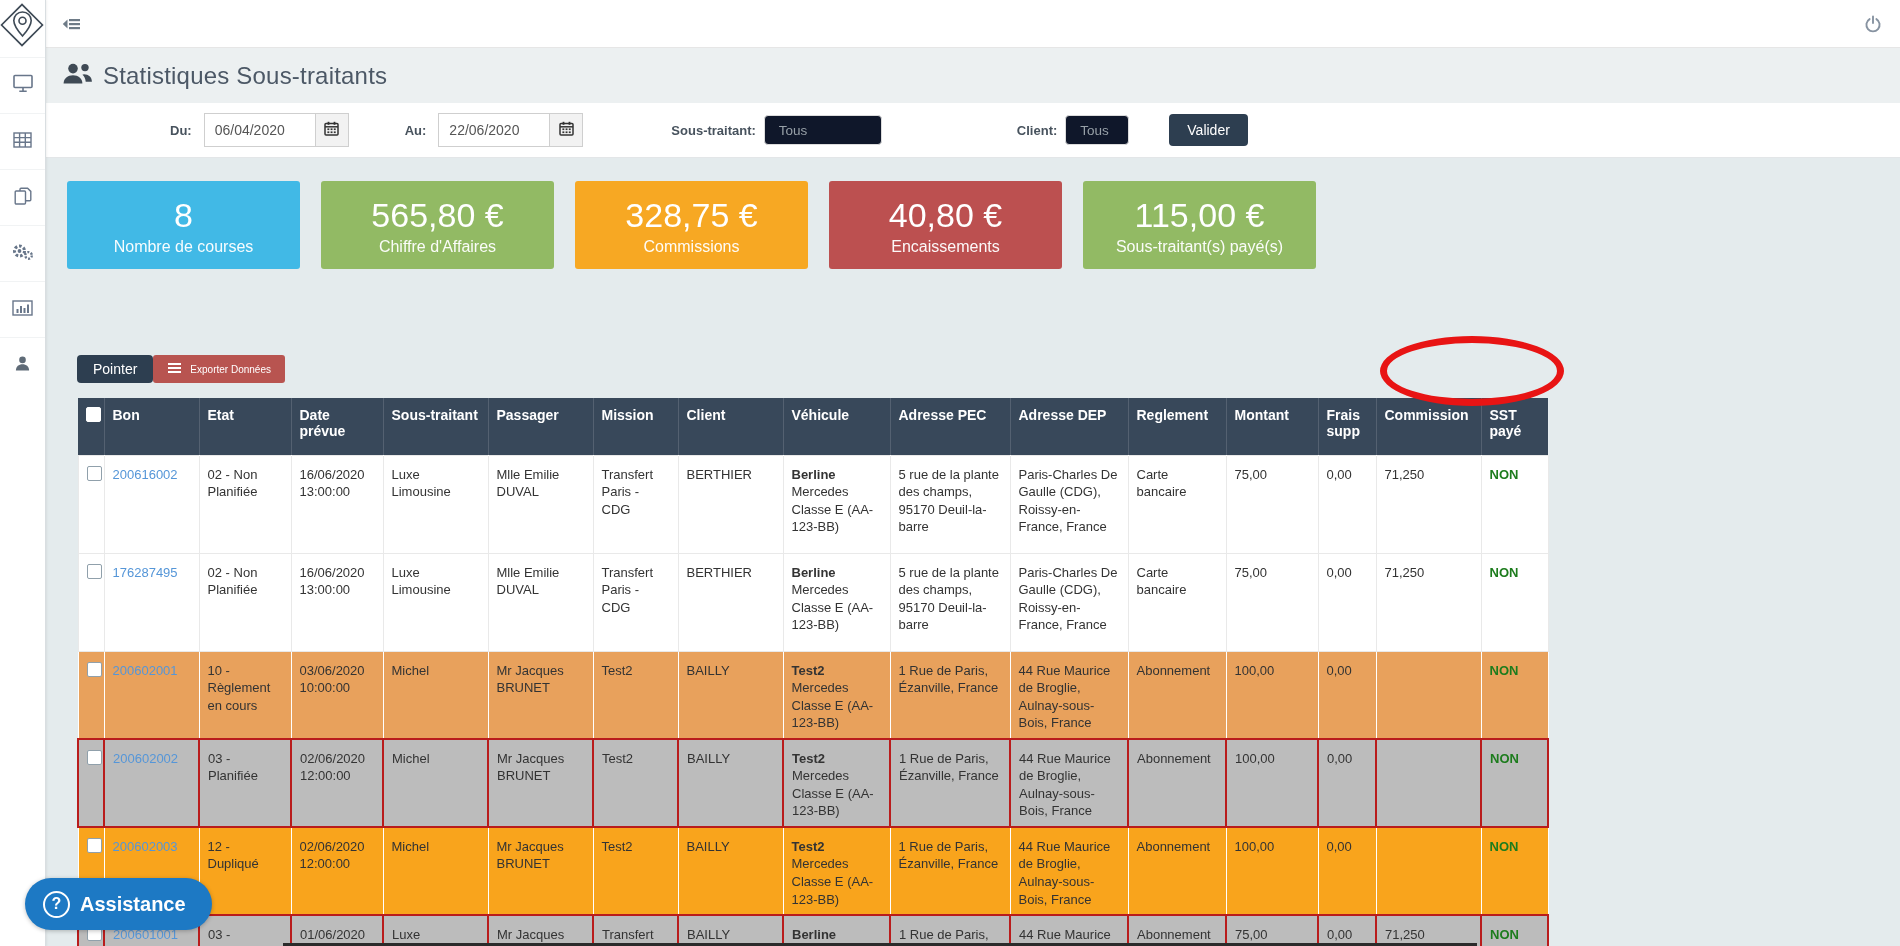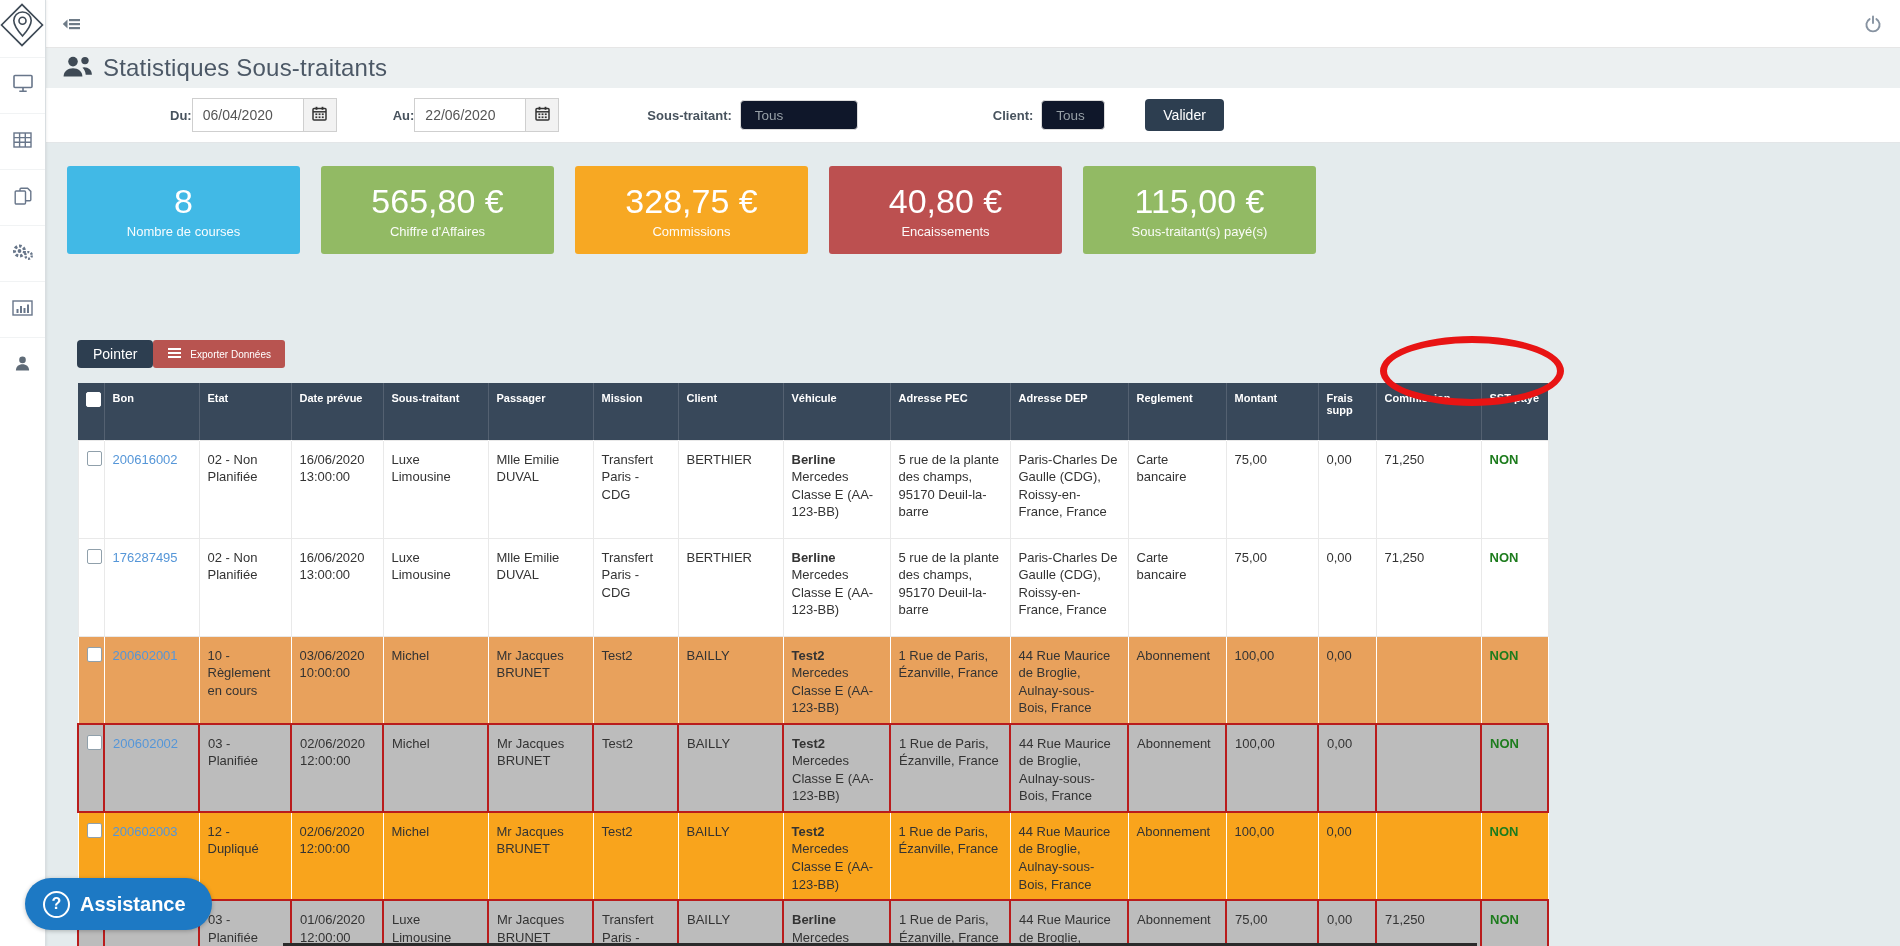--- a/index.html
+++ b/index.html
@@ -10,47 +10,47 @@
   .sidebar { width:46px; background:#fff; border-right:1px solid #d9dee1; box-shadow:1px 0 2px rgba(0,0,0,.06); z-index:5; display:flex; flex-direction:column; }
   .logo { height:57px; display:flex; align-items:flex-start; justify-content:center; padding-top:2px; }
   .side-item { height:56px; display:flex; align-items:center; justify-content:center; border-top:1px solid #f1f3f4; cursor:pointer; }
 
   
   .main { flex:1; display:flex; flex-direction:column; min-width:0; }
   .topbar { height:48px; background:#fff; border-bottom:1px solid #e6e6e6; display:flex; align-items:center; padding:0 18px 0 16px; }
   .topbar .push { cursor:pointer; display:flex; align-items:center; }
   .topbar .power { margin-left:auto; cursor:pointer; display:flex; align-items:center; }
 
-  .title-band { height:40px; background:#ecf0f1; display:flex; align-items:center; padding-left:16px; }
+  .title-band { height:55px; background:#ecf0f1; display:flex; align-items:center; padding-left:16px; }
   .title-band h1 { font-size:24px; font-weight:400; color:#4c5866; margin-left:10px; letter-spacing:.2px; }
 
   .filter-bar { height:55px; background:#fff; display:flex; align-items:center; padding-left:124px; border-bottom:1px solid #e3e6e8; }
   .f-label { font-size:13px; font-weight:700; color:#47525d; }
-  .input-group { display:flex; }
+  .input-group { display:flex; margin-left:12px; }
   .date-input { width:112px; height:34px; border:1px solid #cfcfcf; background:#fff; padding:0 10px; font-size:14px; color:#555; font-family:inherit; }
   .cal-addon { width:34px; height:34px; border:1px solid #cfcfcf; margin-left:-1px; background:#f2f2f2; display:flex; align-items:center; justify-content:center; cursor:pointer; }
   .sel { height:30px; background:#0f172a; border:1px solid #dcdcdc; border-radius:4px; color:#97a0a7; font-size:13.5px; display:flex; align-items:center; padding-left:14px; margin-left:8px; cursor:pointer;text-align:right; }
   .sel.st { width:118px; } .sel.cl { width:64px; }
   .btn-dark { background:#2d3e50; color:#fff; border:none; border-radius:4px; font-size:14px; font-family:inherit; padding:8px 18px; cursor:pointer; }
   .valider { margin-left:40px; }
 
   
   .content { flex:1; background:#e4ebed; position:relative; overflow:hidden; }
   .cards { display:flex; gap:21px; margin:23px 0 0 21px; }
   .card { width:233px; height:88px; border-radius:3px; color:#fff; text-align:center; display:flex; flex-direction:column; justify-content:center; }
   .card .val { font-size:34px; font-weight:300; line-height:40px; }
-  .card .lbl { font-size:13px; margin-top:3px; opacity:.96; }
+  .card .lbl { font-size:16px; margin-top:3px; opacity:.96; }
   .c-blue{background:#41b9e6;} .c-green{background:#92ba64;} .c-orange{background:#f7a823;} .c-red{background:#bc5050;}
 
   .actions { width:1470px; margin:86px 0 15px 31px; display:flex; justify-content:flex-start; align-items:center; padding-right:12px; }
   .pointer-btn { padding:6px 16px; font-size:14px; }
   .export-btn { background:#b85450; color:#fff; border:none; border-radius:3px; font-size:10px; font-family:inherit; padding:7px 14px; display:flex; align-items:center; gap:8px; cursor:pointer; }
 
   table { border-collapse:collapse; table-layout:fixed; width:1470px; margin-left:31px; font-size:13px; }
-  thead th { background:#38485a; color:#fff; font-weight:700; text-align:left; vertical-align:top; padding:9px 8px; border-right:1px solid rgba(255,255,255,.14); height:57px; font-size:11px; }
+  thead th { background:#38485a; color:#fff; font-weight:700; text-align:left; vertical-align:top; padding:9px 8px; border-right:1px solid rgba(255,255,255,.14); height:57px; font-size:14px; }
   tbody td { vertical-align:top; padding:10px 8px 6px; line-height:1.35; color:#333; word-wrap:break-word; }
   .row-white td { background:#fff; border:1px solid #e9e9e9; }
   .row-tan td { background:#e8a15c; border:1px solid #fff; }
   .row-gray td { background:#bcbcbc; border:2px solid #b91c1c; }
   .row-orange td { background:#f9a41c; border:1px solid #fff; }
   .h98{height:98px;padding-left:32px;} .h77{height:77px;} .h75{height:75px;} .h73{height:73px;} .h66{height:66px;}
   .bon { color:#5596d8; text-decoration:none; cursor:pointer; }
   .veh-name { font-weight:700; display:block; }
   .sst { color:#1d7c1d; font-weight:700; }
   .cb { width:15px; height:15px; background:#fff; border:1px solid #90a0ab; border-radius:2px; display:inline-block; cursor:pointer; }

